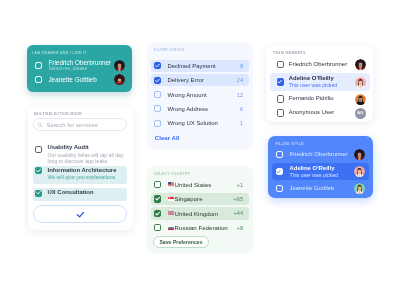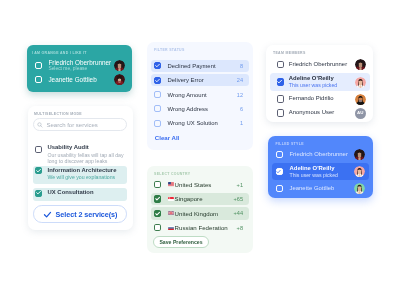--- a/index.html
+++ b/index.html
@@ -240,21 +240,20 @@
       </span>
     <span class="tx">
       <span class="nm">UX Consultation</span>
     </span>
   </div>
 
   <div class="msbtn">
     <svg width="9" height="9" viewBox="0 0 16 16">
         <path d="M2.6 8.4 L6.4 12.2 L13.4 4.3" fill="none" stroke="#1a56db" stroke-width="2.2" stroke-linecap="round" stroke-linejoin="round"></path>
       </svg>
-    <span class="msbtn-lbl">Select 2 service(s)</span>
   </div>
 </div>
 
 <div class="card" id="fCard">
   <div class="chdr">FILTER STATUS</div>
 
   <div class="frow sel" style="top:17.8px;">
     <span class="cb cb-f on">
         <svg width="8" height="8" viewBox="0 0 16 16">
           <path d="M3.8 8.2 L6.5 10.9 L12.2 5.2" fill="none" stroke="#fff" stroke-width="2.1" stroke-linecap="round" stroke-linejoin="round"></path>

